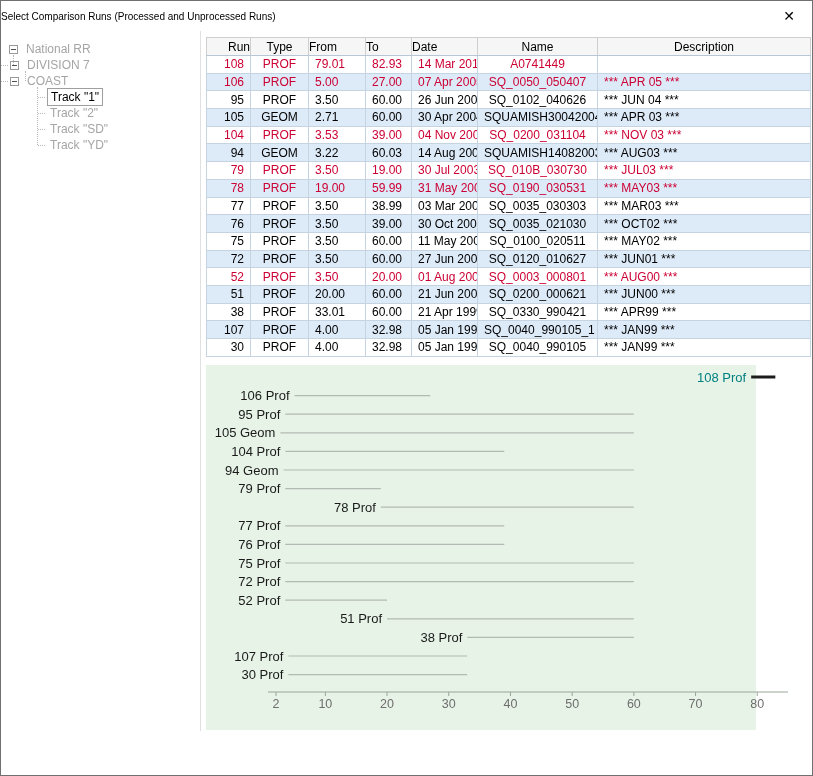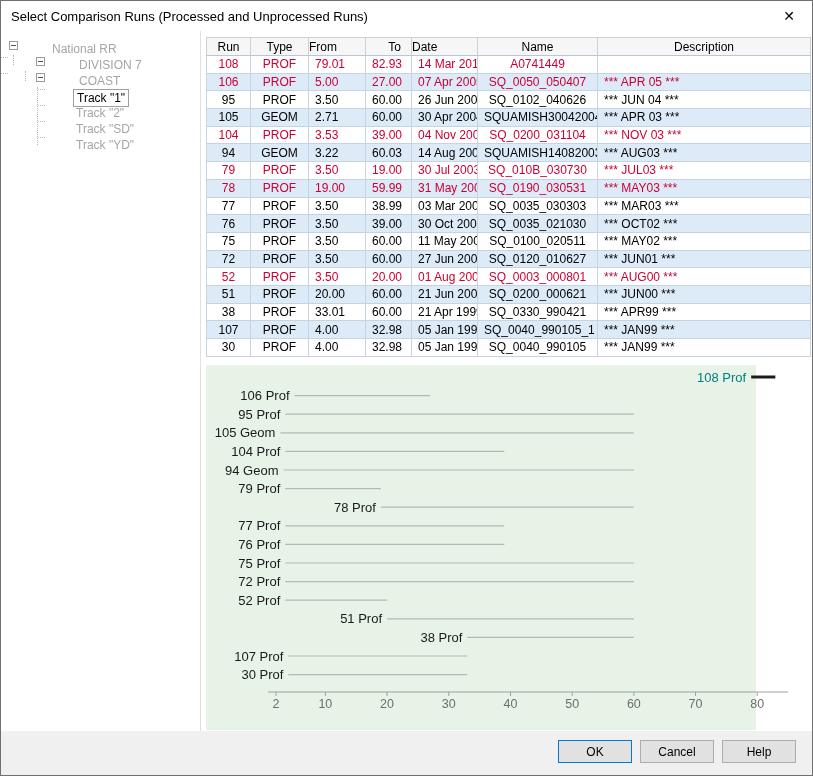--- a/index.html
+++ b/index.html
@@ -13,35 +13,35 @@
     border: 1px solid #707070;
     overflow: hidden;
   }
 
   
   .titlebar {
     position: absolute; left: 0; top: 0; right: 0; height: 30px;
     background: #ffffff;
     display: flex; align-items: center;
   }
-  .titlebar .title { font-size: 13px; color: #000; padding-left: 10px; }
+  .titlebar .title { font-size: 10px; color: #000; }
   .close-btn {
     position: absolute; right: 0; top: 0; width: 46px; height: 30px;
     border: none; background: transparent; font-size: 14px; color: #000;
     cursor: pointer; line-height: 30px; text-align: center;
     font-family: "Liberation Sans", sans-serif;
   }
 
   
   .tree-panel {
     position: absolute; left: 0; top: 30px; width: 200px; bottom: 44px;
     background: #fff; border-right: 1px solid #e0e0e0;
     padding-top: 10px; font-size: 12px;
   }
-  .tree-row { height: 16px; display: flex; align-items: flex-start; color: #a5a5a5; white-space: nowrap; gap: 26px; }
+  .tree-row { height: 16px; display: flex; align-items: center; color: #a5a5a5; white-space: nowrap; }
   .tree-row.d0 { padding-left: 8px; }
   .tree-row.d1 { }
   .tree-row.d2 { }
   .tree-row.d3 { padding-left: 37px; }
   .expander {
     width: 9px; height: 9px; border: 1px solid #9a9a9a; background: #fff;
     display: inline-flex; align-items: center; justify-content: center;
     margin-right: 5px; flex: none;
   }
   .expander::after { content: ""; width: 5px; height: 1px; background: #505050; }
@@ -60,24 +60,24 @@
   .table-wrap { position: absolute; left: 5px; top: 6px; width: 605px; }
   table { border-collapse: collapse; table-layout: fixed; width: 605px; font-size: 12px; }
   th, td { border: 1px solid #c6d4e2; overflow: hidden; white-space: nowrap; }
   th {
     background: #f6f6f6; font-weight: normal; color: #000;
     height: 18px; text-align: center; border-color: #cfcfcf #cfcfcf #b9c6d4 #cfcfcf;
   }
   td { height: 17.7px; padding: 0 6px; color: #000; }
   tbody tr:nth-child(even) { background: var(--alt-row, #ddeaf8); }
   tbody tr.red td { color: var(--accent-red, #cc0033); }
-  .col-run   { width: 44px;  text-align: center; }
+  .col-run   { width: 44px;  text-align: right; }
   .col-type  { width: 58px;  text-align: center; }
   .col-from  { width: 57px;  text-align: left; padding-right: 12px; }
-  .col-to    { width: 46px;  text-align: right; padding-right: 10px; margin-left: 27px; }
+  .col-to    { width: 46px;  text-align: left; padding-right: 10px; margin-left: 27px; }
   .col-date  { width: 66px;  text-align: left; }
   .col-name  { width: 120px; text-align: center; }
   .col-description { }
 
   
   .chart-area {
     position: absolute; left: 5px; top: 334px; width: 550px; height: 365px;
     background: var(--chart-bg, #e7f3e7);
   }
   .chart-area svg { display: block; }
@@ -368,19 +368,14 @@
           <line x1="427.86" x2="427.86" y1="327" y2="331" stroke="#9aa59a"></line>
           <text x="427.86" y="343" text-anchor="middle" fill="#6e6e6e" class="tick-label">60</text>
           <line x1="489.56" x2="489.56" y1="327" y2="331" stroke="#9aa59a"></line>
           <text x="489.56" y="343" text-anchor="middle" fill="#6e6e6e" class="tick-label">70</text>
           <line x1="551.26" x2="551.26" y1="327" y2="331" stroke="#9aa59a"></line>
           <text x="551.26" y="343" text-anchor="middle" fill="#6e6e6e" class="tick-label">80</text>
         </svg>
     </div>
   </div>
 
-  <div class="button-bar">
-    <button class="btn default">OK</button>
-    <button class="btn">Cancel</button>
-    <button class="btn">Help</button>
-  </div>
 
 </div>
 
 </body></html>

